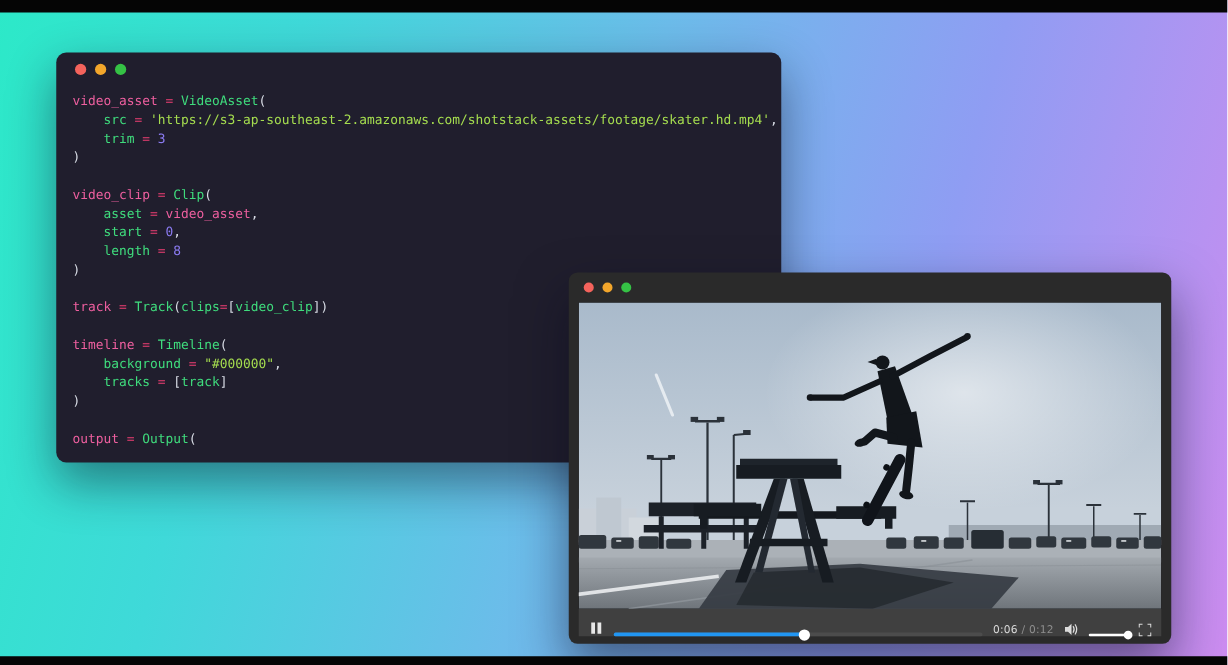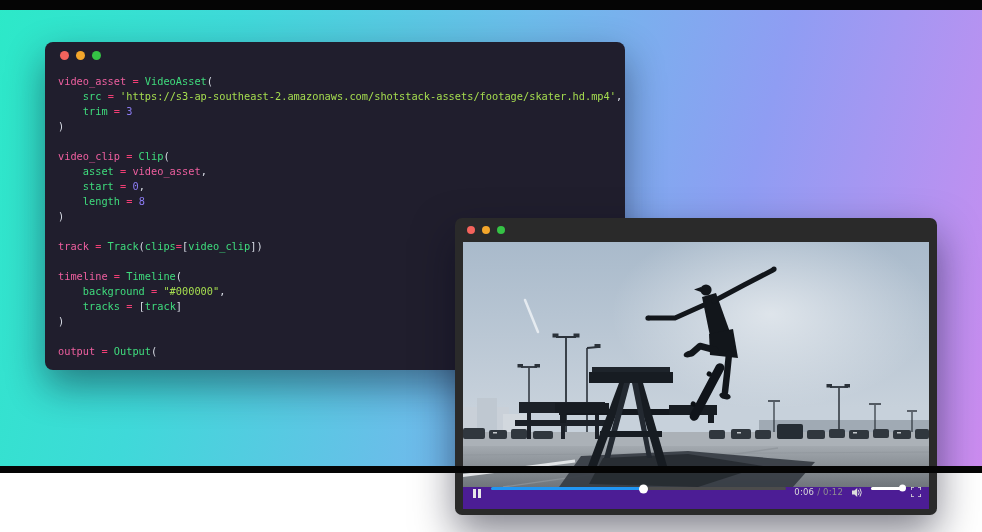--- a/index.html
+++ b/index.html
@@ -1,18 +1,18 @@
 <!DOCTYPE html>
 <html><head>
 <meta charset="utf-8">
 <style>
   * { margin:0; padding:0; box-sizing:border-box; }
   html,body { width:982px; height:532px; overflow:hidden; }
   .stage {
-    position:relative; width:982px; height:473px;
+    position:relative; width:982px; height:532px;
     background:linear-gradient(105deg,#2ce9c8 0%,#3fd9d9 22%,#6cbcea 48%,#8f9df3 72%,#cd8cf0 100%);
     font-family:"DejaVu Sans",sans-serif;
   }
   .letterbox { position:absolute; left:0; width:982px; background:#050505; z-index:50; }
   .letterbox.top { top:0; height:10px; }
   .letterbox.bottom { bottom:0; height:7px; }
 
   
   .code-window {
     position:absolute; left:45px; top:42px; width:580px; height:328px;
@@ -36,22 +36,22 @@
     background:#2a2a2a; border-radius:7px; z-index:10;
     box-shadow:0 18px 40px rgba(10,10,30,.5);
     overflow:hidden;
   }
   .video-window .titlebar { height:24px; padding-left:12px; }
   .video-window .dot { width:8px; height:8px; }
   .viewport { margin:0 8px; width:466px; height:245px; background:#0c0f13; position:relative; }
   .viewport svg { display:block; width:466px; height:245px; }
 
   .controls {
-    margin:0 8px; width:466px; height:22px; background:#4c1d95;
-    display:flex; align-items:flex-start; padding:0 8px; gap:8px;
+    margin:0 8px; width:466px; height:22px; background:#404040;
+    display:flex; align-items:flex-end; padding:0 8px; gap:8px;
   }
   .pause-btn { display:flex; gap:2.5px; cursor:pointer; padding:2px; }
   .pause-btn i { display:block; width:2.5px; height:9px; background:#e8e8e8; }
   .progress { flex:1; height:3px; background:#4c4c4c; border-radius:2px; position:relative; cursor:pointer; }
   .progress-fill { height:3px; border-radius:2px; position:relative; }
   .progress-handle {
     position:absolute; right:-4px; top:50%; transform:translateY(-50%);
     width:9px; height:9px; background:#fff; border-radius:50%;
   }
   .time { font-size:8.5px; color:#8f8f8f; white-space:nowrap; letter-spacing:.2px; }

